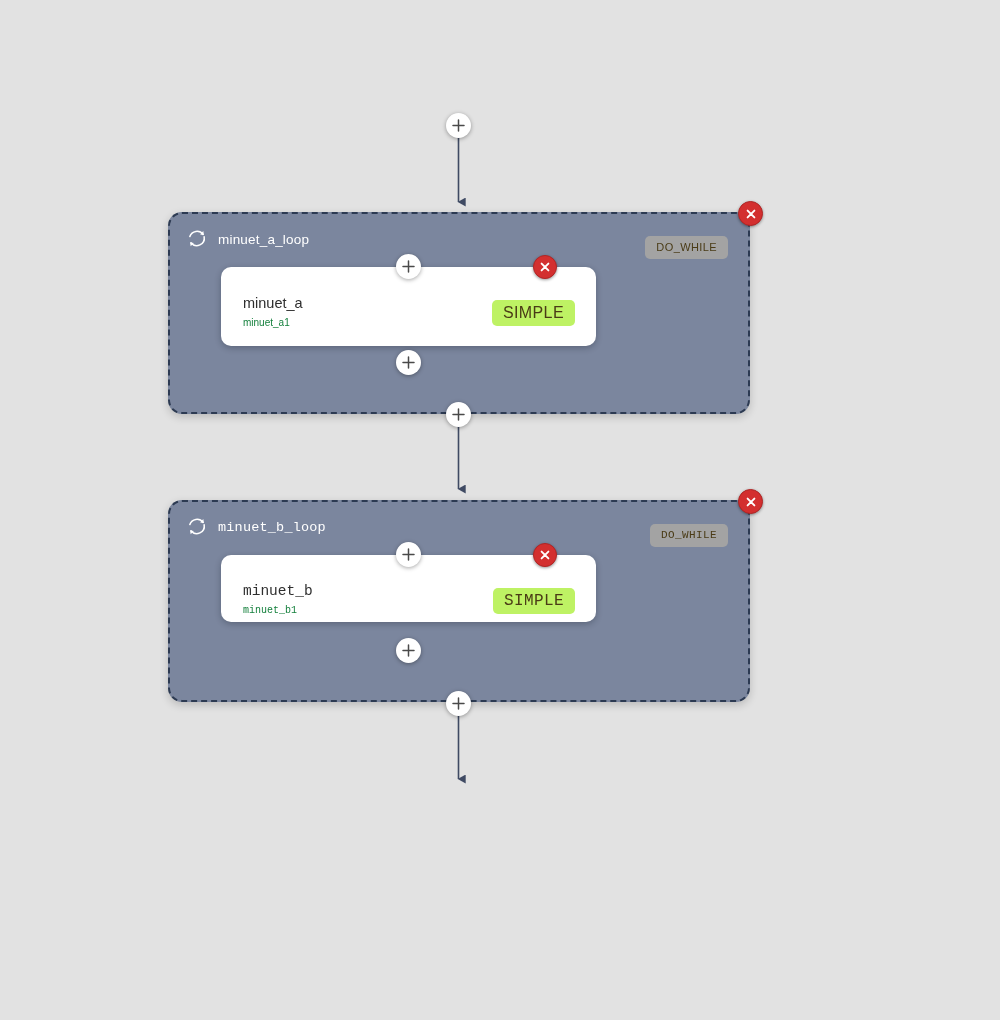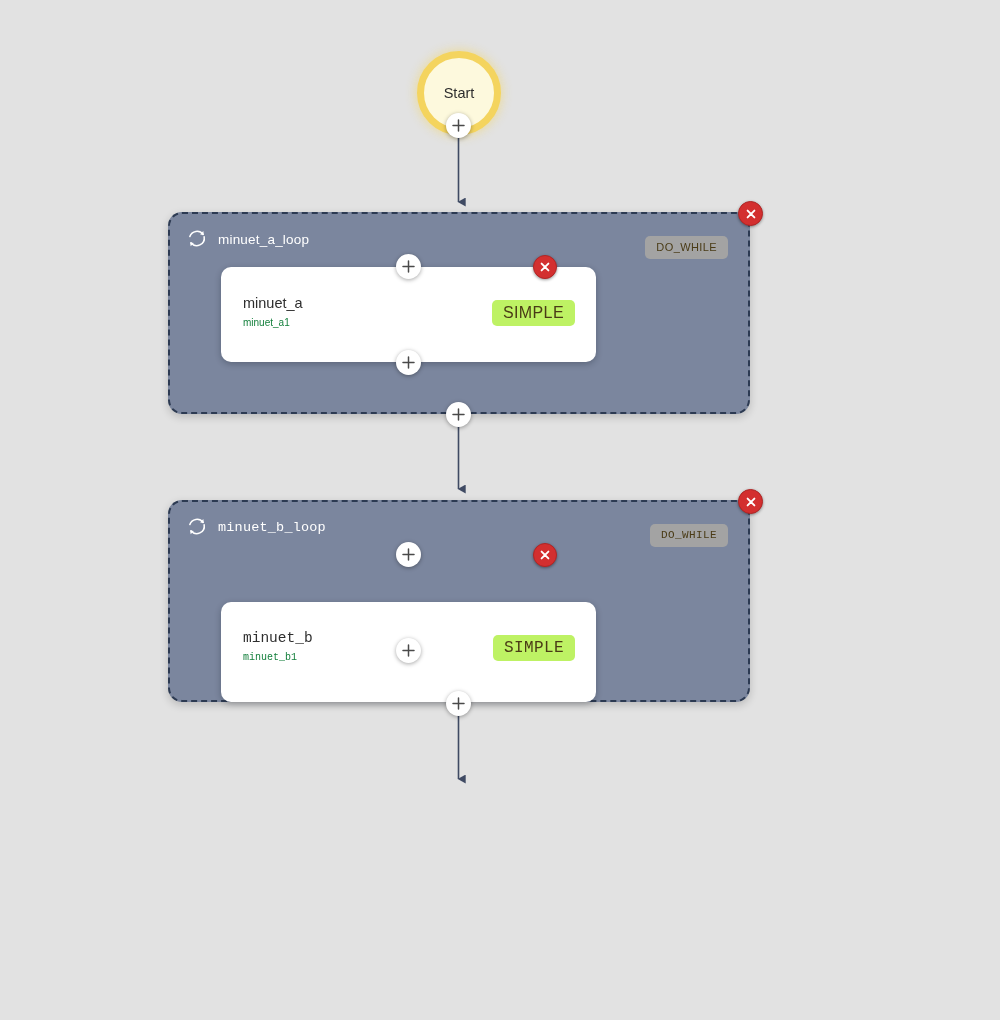--- a/index.html
+++ b/index.html
@@ -168,44 +168,41 @@
       </marker>
     </defs>
 
     <line x1="458.5" y1="125" x2="458.5" y2="202" stroke="#3f4a63" stroke-width="1.6" marker-end="url(#arrow)"></line>
 
     <line x1="458.5" y1="414" x2="458.5" y2="489" stroke="#3f4a63" stroke-width="1.6" marker-end="url(#arrow)"></line>
 
     <line x1="458.5" y1="703" x2="458.5" y2="779" stroke="#3f4a63" stroke-width="1.6" marker-end="url(#arrow)"></line>
   </svg>
 
-  <div class="terminal" style="left:417px; top:51px;">
-    <span class="terminal-label">Start</span>
-  </div>
   <div class="plus" style="left:446px; top:113px;">
     <svg width="13" height="13" viewBox="0 0 13 13">
       <path d="M6.5 1 L6.5 12 M1 6.5 L12 6.5" stroke="#4a4a4a" stroke-width="1.5" stroke-linecap="round"></path>
     </svg>
   </div>
 
   <div class="loop-box" style="left:168px; top:212px; width:582px; height:202px;">
 
     <div class="loop-header">
       <svg class="loop-icon" viewBox="0 0 24 24">
         <path d="M4.2 9.2 A8.2 8.2 0 0 1 18.6 7.0" fill="none" stroke="#ffffff" stroke-width="1.7" stroke-linecap="round"></path>
         <path d="M19.8 9.6 A8.2 8.2 0 0 1 5.4 16.2" fill="none" stroke="#ffffff" stroke-width="1.7" stroke-linecap="round"></path>
         <path d="M18.9 3.4 L19.5 7.6 L15.4 7.0 Z" fill="#ffffff"></path>
         <path d="M5.1 20.0 L4.5 15.8 L8.6 16.4 Z" fill="#ffffff"></path>
       </svg>
       <span class="loop-title">minuet_a_loop</span>
     </div>
 
     <div class="badge" style="right:20px; top:22px;">DO_WHILE</div>
 
-    <div class="task-card" style="left:51px; top:53px; width:375px; height:95px;">
+    <div class="task-card" style="left:51px; top:53px; width:375px; height:79px;">
       <span class="task-title">minuet_a</span>
       <span class="task-sub">minuet_a1</span>
       <span class="task-badge" style="right:21px; top:33px;">SIMPLE</span>
     </div>
 
     <div class="close-btn" style="left:363px; top:41px;">
       <svg width="12" height="12" viewBox="0 0 12 12">
         <path d="M2.6 2.6 L9.4 9.4 M9.4 2.6 L2.6 9.4" stroke="#ffffff" stroke-width="1.9" stroke-linecap="round"></path>
       </svg>
     </div>
@@ -241,21 +238,21 @@
         <path d="M4.2 9.2 A8.2 8.2 0 0 1 18.6 7.0" fill="none" stroke="#ffffff" stroke-width="1.7" stroke-linecap="round"></path>
         <path d="M19.8 9.6 A8.2 8.2 0 0 1 5.4 16.2" fill="none" stroke="#ffffff" stroke-width="1.7" stroke-linecap="round"></path>
         <path d="M18.9 3.4 L19.5 7.6 L15.4 7.0 Z" fill="#ffffff"></path>
         <path d="M5.1 20.0 L4.5 15.8 L8.6 16.4 Z" fill="#ffffff"></path>
       </svg>
       <span class="loop-title">minuet_b_loop</span>
     </div>
 
     <div class="badge" style="right:20px; top:22px;">DO_WHILE</div>
 
-    <div class="task-card" style="left:51px; top:53px; width:375px; height:100px;margin-top:47px;">
+    <div class="task-card" style="left:51px; top:53px; width:375px; height:67px;">
       <span class="task-title">minuet_b</span>
       <span class="task-sub">minuet_b1</span>
       <span class="task-badge" style="right:21px; top:33px;">SIMPLE</span>
     </div>
 
     <div class="close-btn" style="left:363px; top:41px;">
       <svg width="12" height="12" viewBox="0 0 12 12">
         <path d="M2.6 2.6 L9.4 9.4 M9.4 2.6 L2.6 9.4" stroke="#ffffff" stroke-width="1.9" stroke-linecap="round"></path>
       </svg>
     </div>

